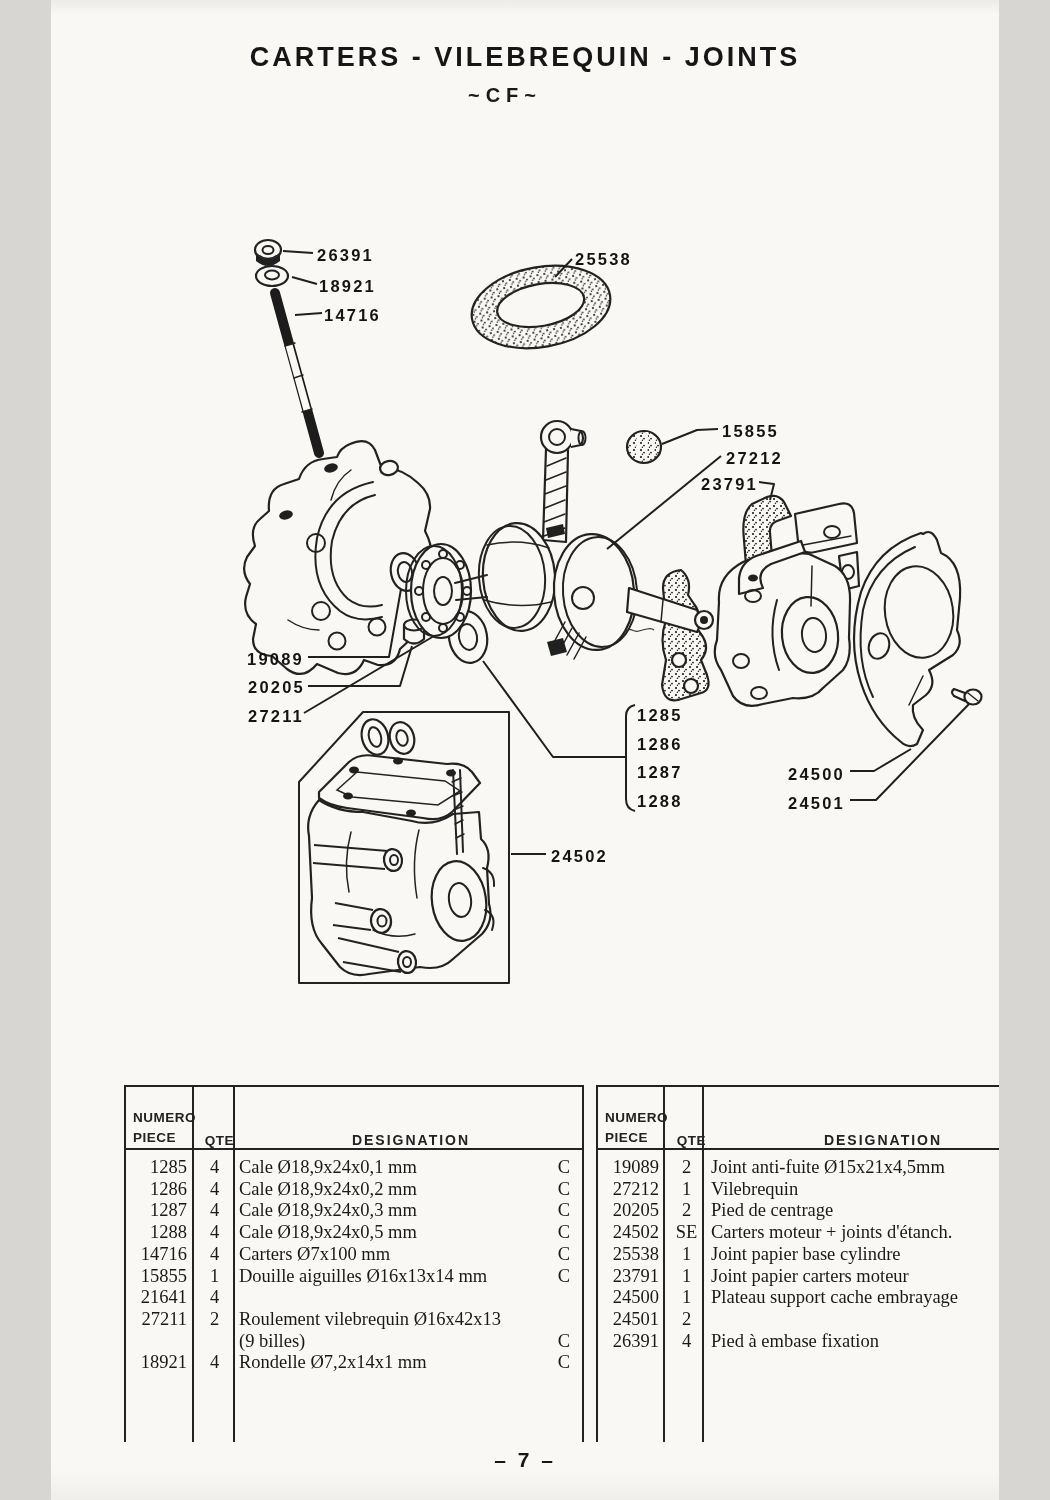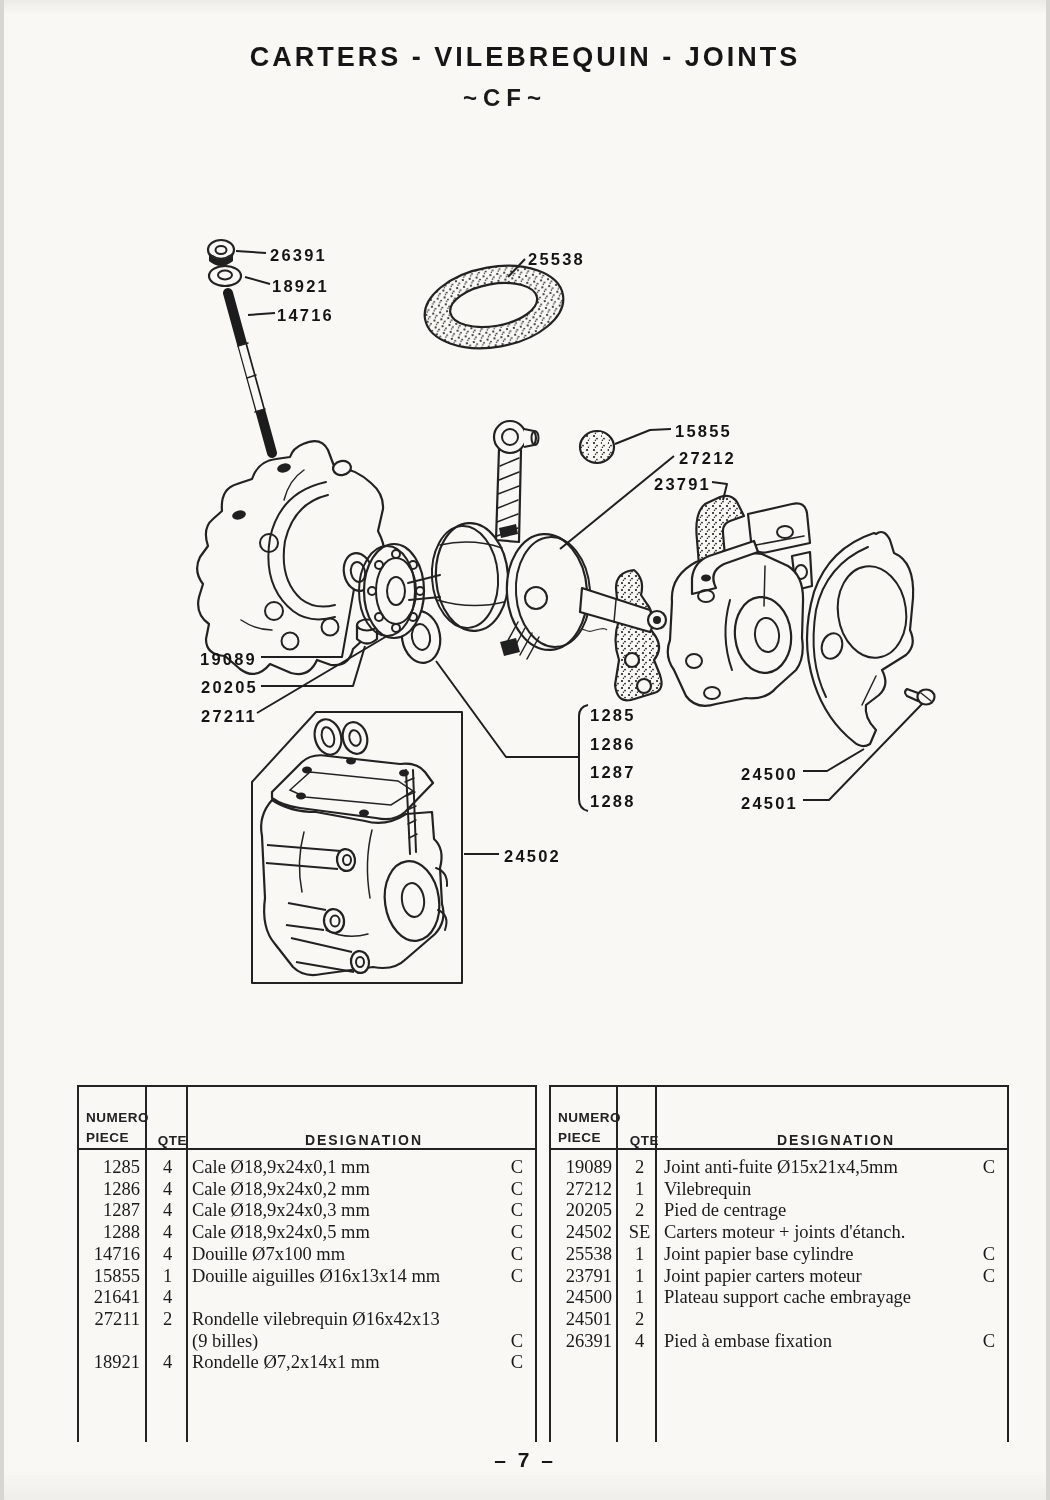--- a/index.html
+++ b/index.html
@@ -1,22 +1,22 @@
 <!DOCTYPE html>
 <html><head>
 <meta charset="utf-8">
 <style>
   html,body{margin:0;padding:0;background:#d8d6d2;}
-  .page{position:relative;width:1042px;height:1500px;margin:0 auto;overflow:hidden;
+  .page{position:relative;width:948px;height:1500px;margin:0 auto;overflow:hidden;
         background:linear-gradient(180deg,#ecebe7 0,#f9f8f4 14px,#f9f8f4 1470px,#efeeea 1500px);
         font-family:"Liberation Sans",sans-serif;color:#1c1c1c;}
   .title{position:absolute;top:42px;left:0;right:0;text-align:center;
          font-size:27px;font-weight:bold;letter-spacing:3px;color:#161616;}
   .subtitle{position:absolute;top:84px;left:0;right:40px;text-align:center;
-         font-size:24px;font-weight:bold;letter-spacing:6px;color:#1a1a1a;}
+         font-size:20px;font-weight:bold;letter-spacing:6px;color:#1a1a1a;}
   .pageno{position:absolute;top:1448px;left:0;right:0;text-align:center;
          font-size:21px;font-weight:bold;letter-spacing:3px;color:#161616;}
   svg.diag{position:absolute;left:0;top:0;}
   svg .ln{stroke:#222;stroke-width:2;fill:none;stroke-linecap:round;stroke-linejoin:round;}
   svg .lnT{stroke:#222;stroke-width:1.5;fill:none;stroke-linecap:round;}
   svg .lnW{stroke:#222;stroke-width:2.2;fill:#f9f8f4;stroke-linejoin:round;}
   svg .dk{fill:#202020;stroke:none;}
   svg .spk{fill:url(#spk);stroke:#222;stroke-width:2.2;stroke-linejoin:round;}
   svg .ldr{stroke:#1f1f1f;stroke-width:2;fill:none;stroke-linejoin:round;}
   svg text.plbl{font-family:"Liberation Sans",sans-serif;font-weight:bold;
@@ -337,41 +337,41 @@
           <span class="tqte">4</span>
           <span class="tdes">
             <span>Cale Ø18,9x24x0,5 mm</span>
             <span class="dc">C</span>
           </span>
         </div>
       <div class="trow">
           <span class="tnum">14716</span>
           <span class="tqte">4</span>
           <span class="tdes">
-            <span>Douille Ø7x100 mm</span>
+            <span>Carters Ø7x100 mm</span>
             <span class="dc">C</span>
           </span>
         </div>
       <div class="trow">
           <span class="tnum">15855</span>
           <span class="tqte">1</span>
           <span class="tdes">
             <span>Douille aiguilles Ø16x13x14 mm</span>
             <span class="dc">C</span>
           </span>
         </div>
       <div class="trow">
           <span class="tnum">21641</span>
           <span class="tqte">4</span>
         </div>
       <div class="trow">
           <span class="tnum">27211</span>
           <span class="tqte">2</span>
           <span class="tdes">
-            <span>Rondelle vilebrequin Ø16x42x13</span>
+            <span>Roulement vilebrequin Ø16x42x13</span>
             <span class="dc"></span>
           </span>
         </div>
       <div class="trow">
           <span class="tnum"></span>
           <span class="tqte"></span>
           <span class="tdes">
             <span>(9 billes)</span>
             <span class="dc">C</span>
           </span>

